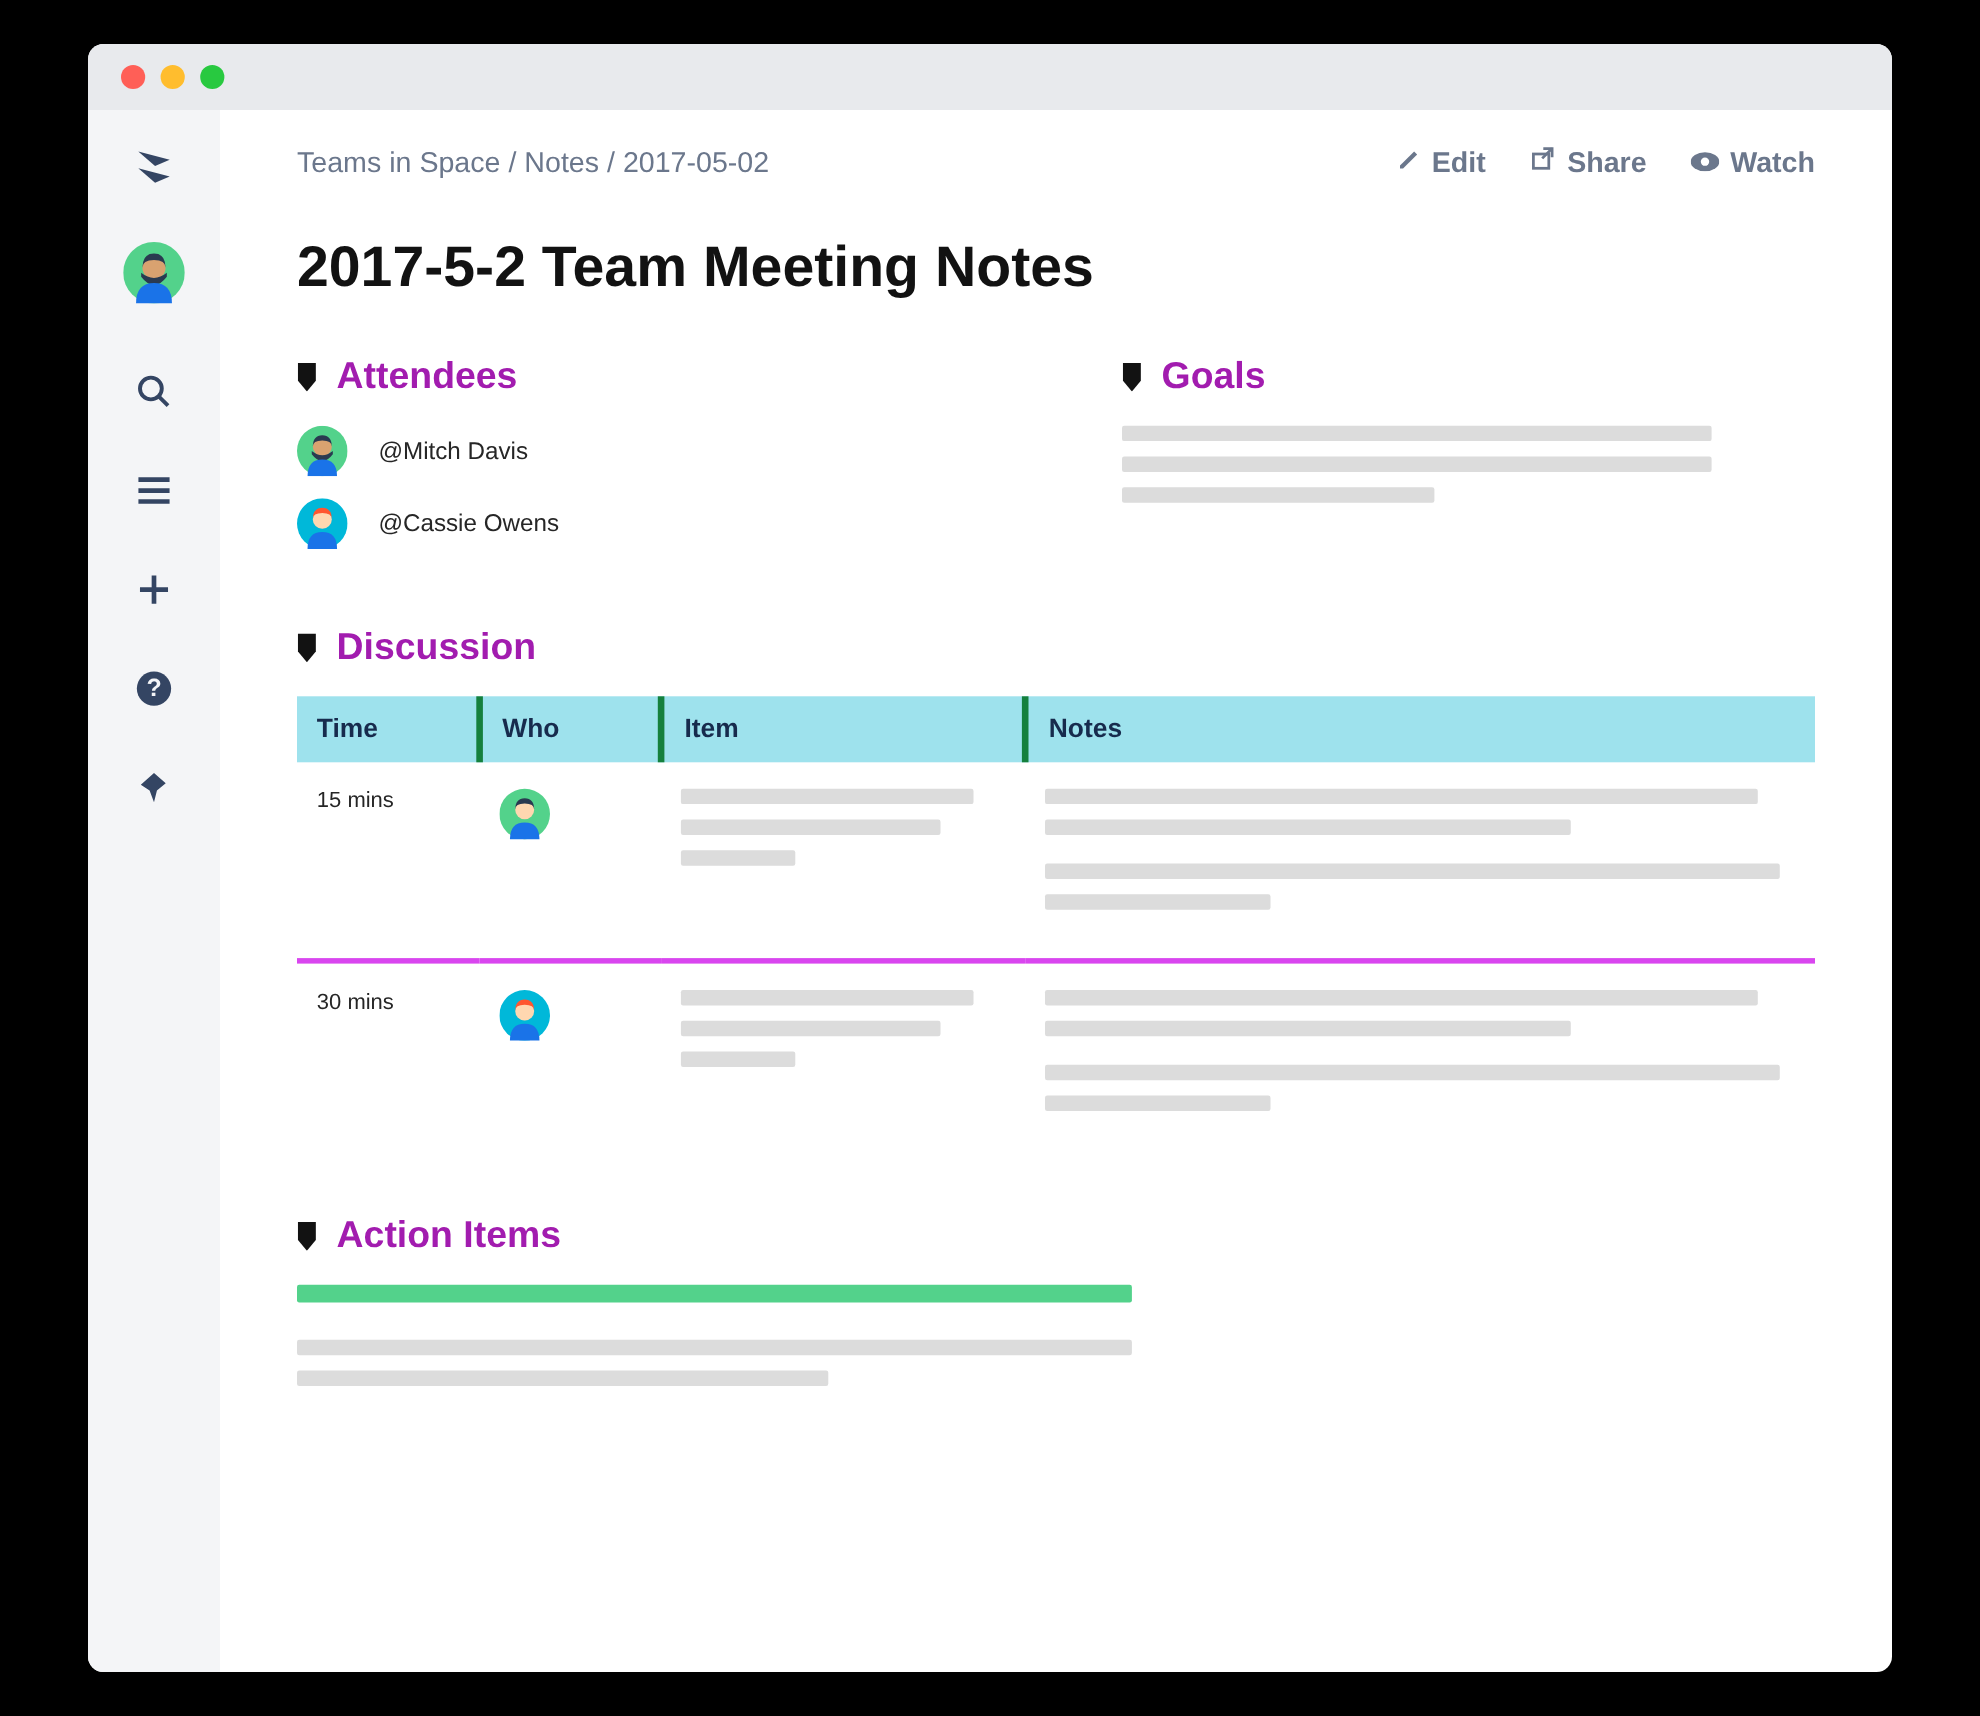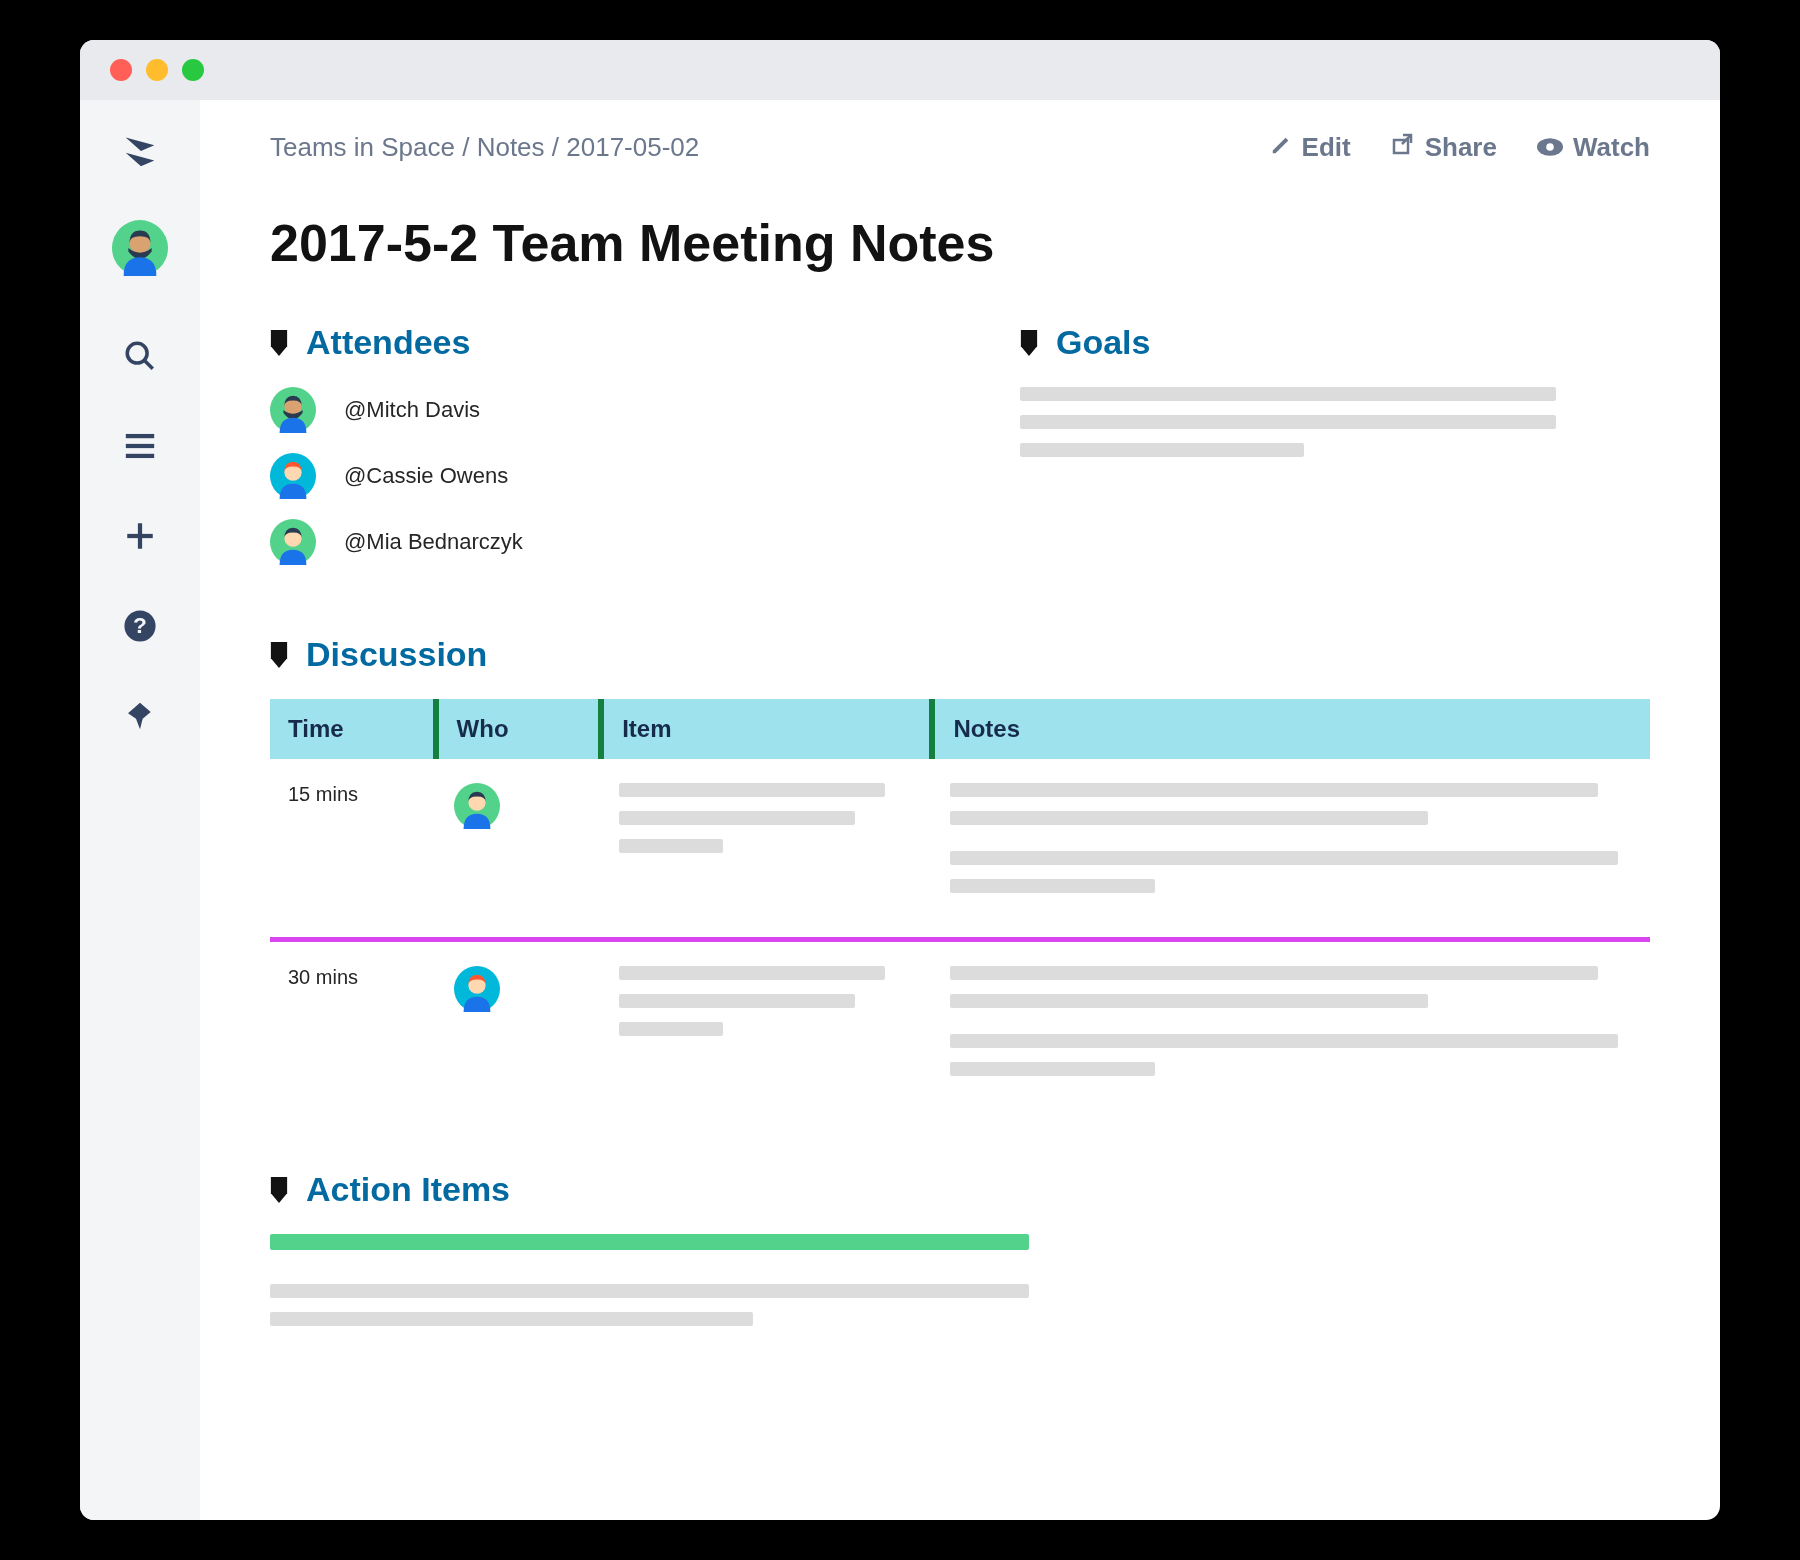--- a/index.html
+++ b/index.html
@@ -57,21 +57,21 @@
     color:#6b778c; font-size:26px; font-weight:600;
     cursor:pointer;
   }
   h1.page-title {
     font-size: 52px; font-weight:700; color:#121212;
     margin-bottom: 50px;
   }
   .two-col { display:flex; gap: 120px; margin-bottom: 50px;}
   .col { flex:1; }
   h2.section {
-    font-size: 34px; font-weight:600; color:#0369a1;
+    font-size: 34px; font-weight:600; color:#a21caf;
     margin-bottom: 25px;
     display:flex; gap:18px; align-items:center;
   }
   .attendee-row {
     display:flex; align-items:center; gap:28px;
     margin-bottom: 20px;
     font-size:22px; color:#262626;
   }
   .avatar {
     width:46px;height:46px;border-radius:50%;
@@ -215,32 +215,20 @@
                   <svg width="46" height="46" viewBox="0 0 48 48">
     <circle cx="24" cy="24" r="24" fill="#00b8d9"></circle>
     <circle cx="24" cy="20" r="9" fill="#ffd7b0"></circle>
     <path d="M15 20 Q15 9 24 9 Q33 9 33 20 Q33 14 24 14 Q15 14 15 20 Z" fill="#ff5630"></path>
 
     <path d="M10 48 Q10 32 24 32 Q38 32 38 48 Z" fill="#1a73e8"></path>
   </svg>
                 </span>
        <span>@Cassie Owens</span>
      </div>
-              <div class="attendee-row">
-       <span class="avatar">
-                  <svg width="46" height="46" viewBox="0 0 48 48">
-    <circle cx="24" cy="24" r="24" fill="#53d28b"></circle>
-    <circle cx="24" cy="20" r="9" fill="#ffd7b0"></circle>
-    <path d="M15 20 Q15 9 24 9 Q33 9 33 20 Q33 14 24 14 Q15 14 15 20 Z" fill="#2a3a50"></path>
-
-    <path d="M10 48 Q10 32 24 32 Q38 32 38 48 Z" fill="#1a73e8"></path>
-  </svg>
-                </span>
-       <span>@Mia Bednarczyk</span>
-     </div>
             </div>
         </div>
         <div class="col">
           <h2 class="section">
             <svg width="18" height="26" viewBox="0 0 10 16">
                 <polygon points="0,0 10,0 10,10 5,16 0,10" fill="#121212"></polygon>
               </svg>
             <span>Goals</span>
           </h2>
           <div>

